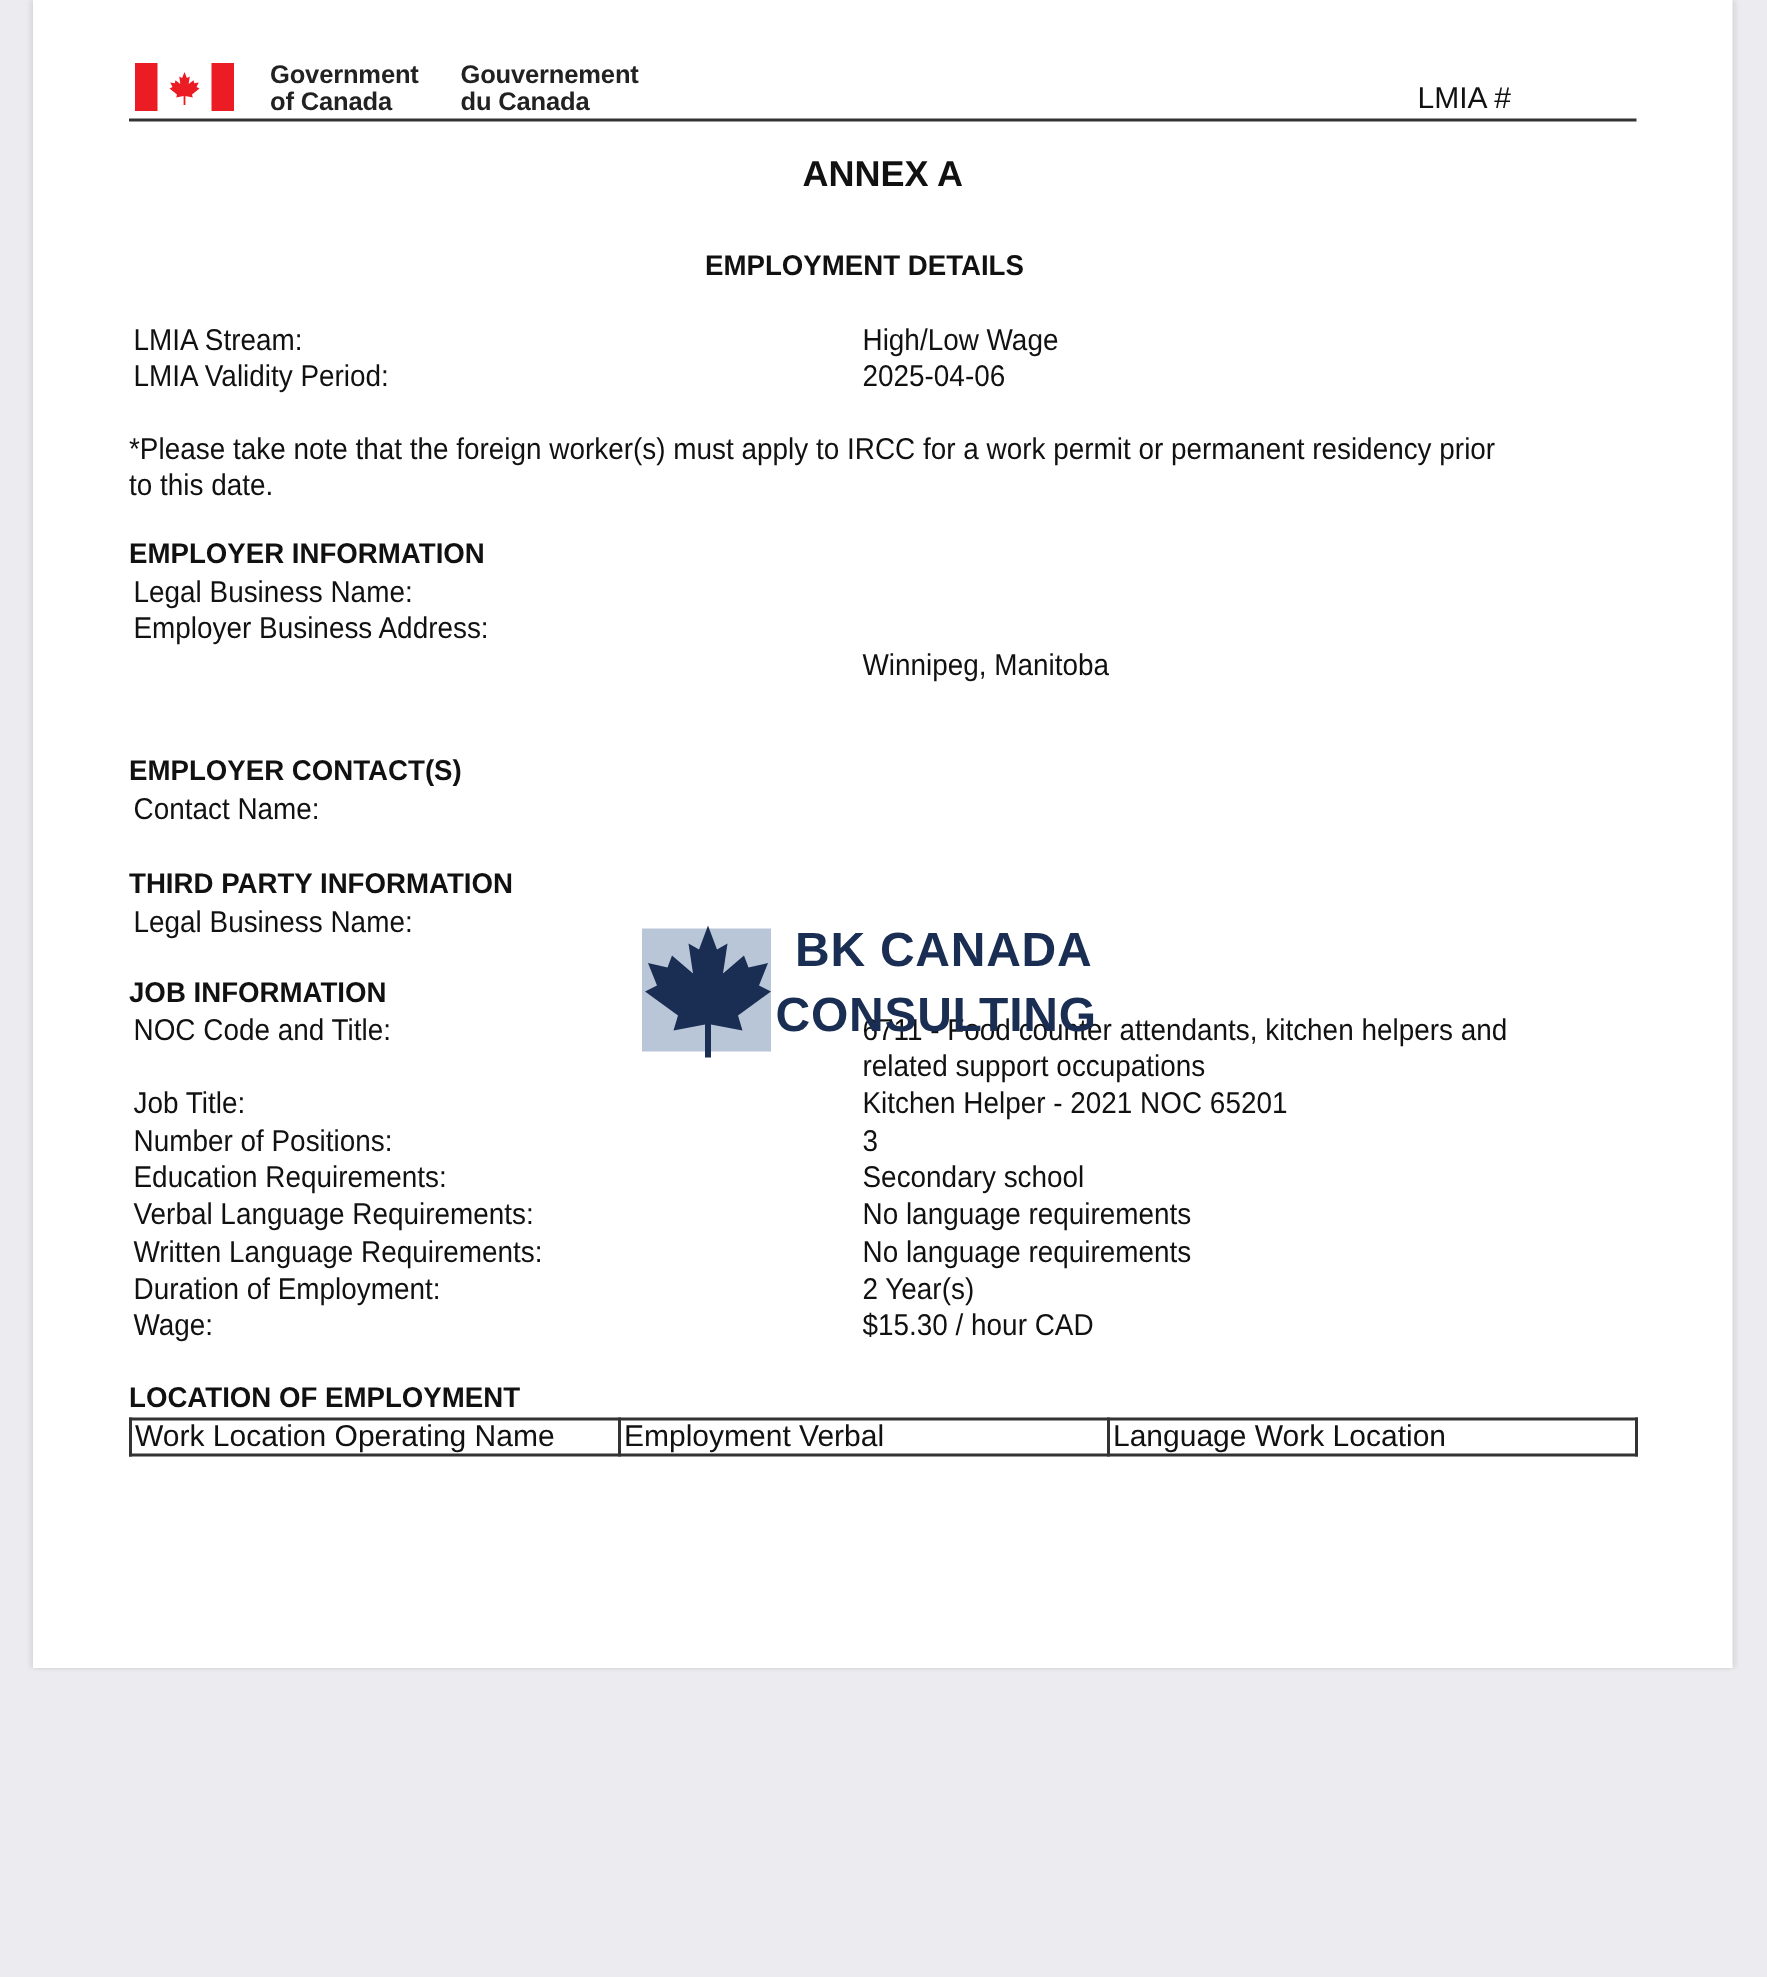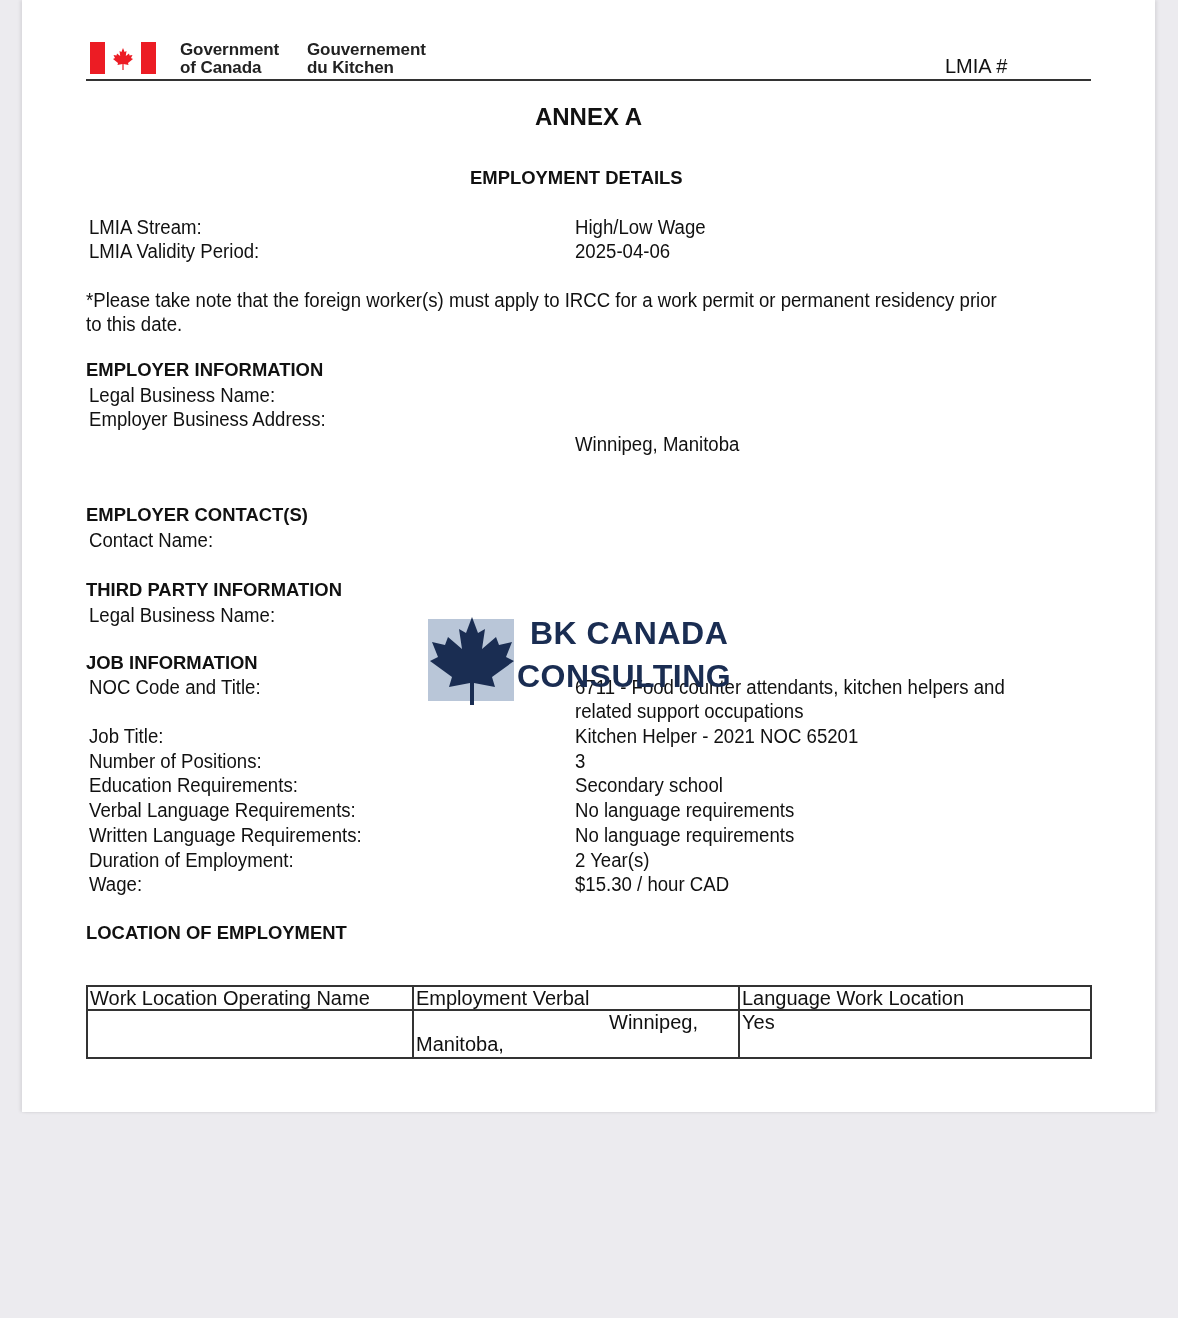--- a/index.html
+++ b/index.html
@@ -16,21 +16,20 @@
   .txt { font-size:20px; transform-origin:left top; transform:scaleX(0.93); }
   .hdr-rule { position:absolute; left:64px; top:79px; width:1005px; height:2px; background:#333; }
   .flag { position:absolute; left:68px; top:42px; width:66px; height:32px; }
   .flag .bar { position:absolute; top:0; width:15px; height:32px; background:#ec1c24; }
   .gov { font-size:17px; line-height:18px; color:#222; font-weight:bold; letter-spacing:-0.1px; }
   .annex { font-size:24px; font-weight:bold; }
   .sechead { font-size:19px; font-weight:bold; transform-origin:left top; transform:scaleX(0.97); }
   table.loc {
     position:absolute; left:64px; top:945px; width:1006px; border-collapse:collapse;
     font-size:20px;
-    margin-top:40px;
   }
   table.loc td { border:2px solid #333; padding:0 2px; vertical-align:top; height:22px; line-height:22px; }
   table.loc tr.body td { height:46px; }
   .wm { position:absolute; left:406px; top:615px; }
   .wm-text { font-weight:bold; color:#1a2d52; font-size:32px; line-height:31px; letter-spacing:0.5px; }
 </style>
 </head>
 <body>
 
 <div class="page">
@@ -41,21 +40,21 @@
     <svg style="position:absolute;left:21px;top:5px" width="24" height="24" viewBox="0 0 24 24">
       <path fill="#ec1c24" d="M12 1 L13.6 5 L15.5 4 L14.8 9 L18 6.5 L18.5 8.5 L21.5 8 L20 11 L22 12 L17 16 L17.5 18 L12.6 17 L12.6 23 L11.4 23 L11.4 17 L6.5 18 L7 16 L2 12 L4 11 L2.5 8 L5.5 8.5 L6 6.5 L9.2 9 L8.5 4 L10.4 5 Z"></path>
     </svg>
   </div>
   <div class="abs gov" style="left:158px;top:41px">
     <div>Government</div>
     <div>of Canada</div>
   </div>
   <div class="abs gov" style="left:285px;top:41px">
     <div>Gouvernement</div>
-    <div>du Kitchen</div>
+    <div>du Canada</div>
   </div>
   <div class="abs" style="left:923px;top:55px;font-size:20px">LMIA #</div>
   <div class="hdr-rule"></div>
 
   <div class="abs annex" style="left:0;width:1133px;text-align:center;top:103px">ANNEX A</div>
   <div class="abs sechead" style="left:448px;top:167px">EMPLOYMENT DETAILS</div>
 
   <div class="abs txt" style="left:67px;top:216px">LMIA Stream:</div>
   <div class="abs txt" style="left:553px;top:216px">High/Low Wage</div>
   <div class="abs txt" style="left:67px;top:240px">LMIA Validity Period:</div>
@@ -96,28 +95,20 @@
   <div class="abs txt" style="left:553px;top:873px">$15.30 / hour CAD</div>
 
   <div class="abs sechead" style="left:64px;top:922px">LOCATION OF EMPLOYMENT</div>
   <table class="loc">
     <tbody>
         <tr>
       <td style="width:320px">Work Location Operating Name</td>
       <td style="width:320px">Employment Verbal</td>
       <td>Language Work Location</td>
     </tr>
-    <tr class="body">
-      <td></td>
-      <td>
-        <div style="padding-left:193px">Winnipeg,</div>
-        <div>Manitoba,</div>
-      </td>
-      <td>Yes</td>
-    </tr>
   </tbody>
     </table>
 
   <div class="wm">
     <svg width="88" height="92" viewBox="0 0 88 92" style="position:absolute;left:0;top:0">
       <rect x="0" y="4" width="86" height="82" fill="#b9c6d8"></rect>
       <path fill="#1a2d52" d="M44 2 L50 18 L57 14 L54 34 L68 22 L71 30 L84 27 L78 42 L86 46 L64 62 L67 72 L46 68 L46 90 L42 90 L42 68 L21 72 L24 62 L2 46 L10 42 L4 27 L17 30 L20 22 L34 34 L31 14 L38 18 Z"></path>
     </svg>
     <div class="abs wm-text" style="left:102px;top:3px">BK CANADA</div>
     <div class="abs wm-text" style="left:89px;top:46px">CONSULTING</div>

